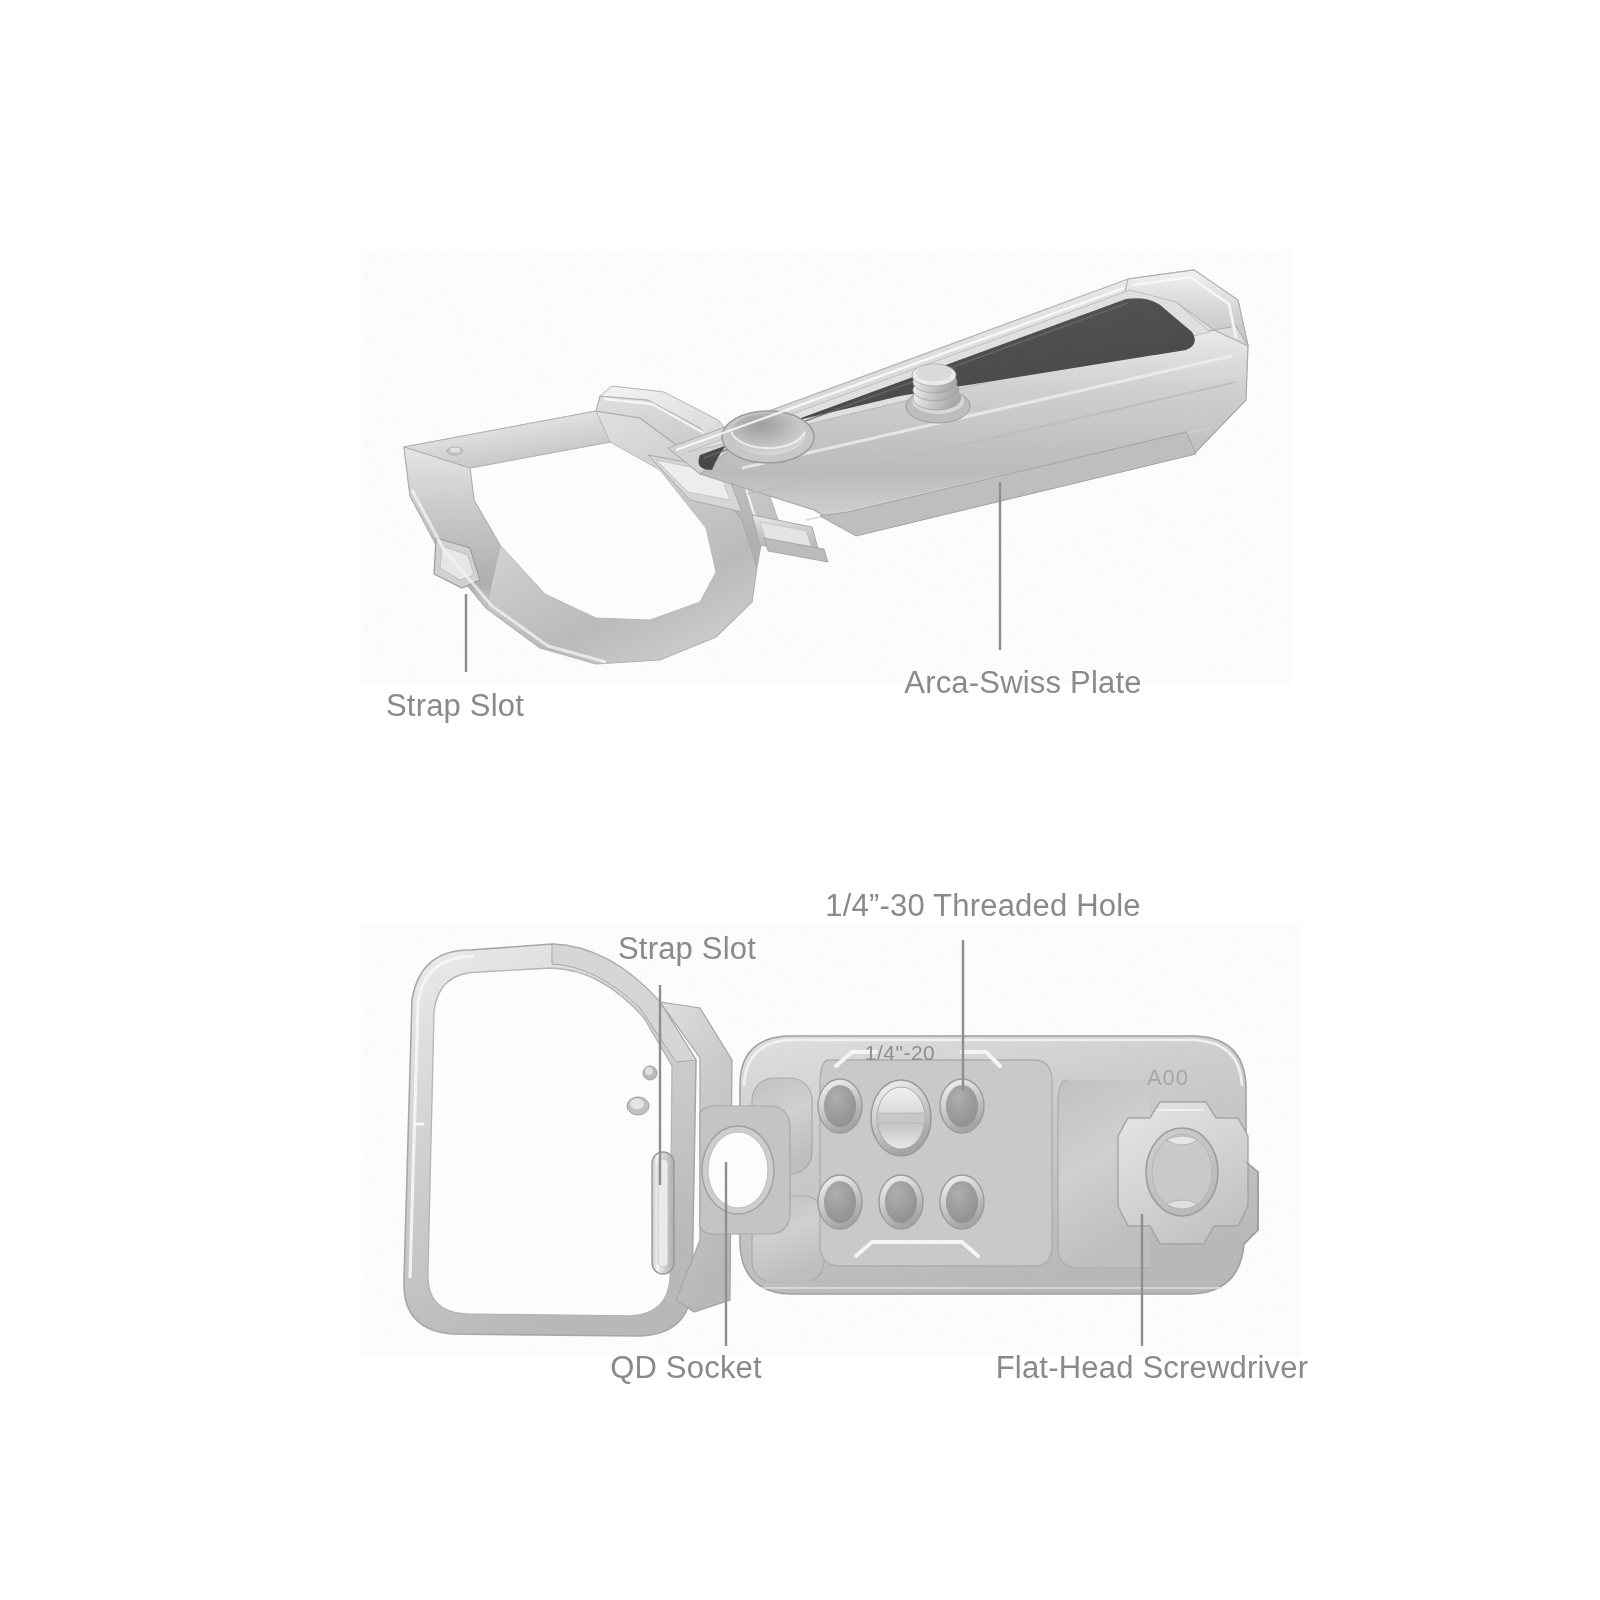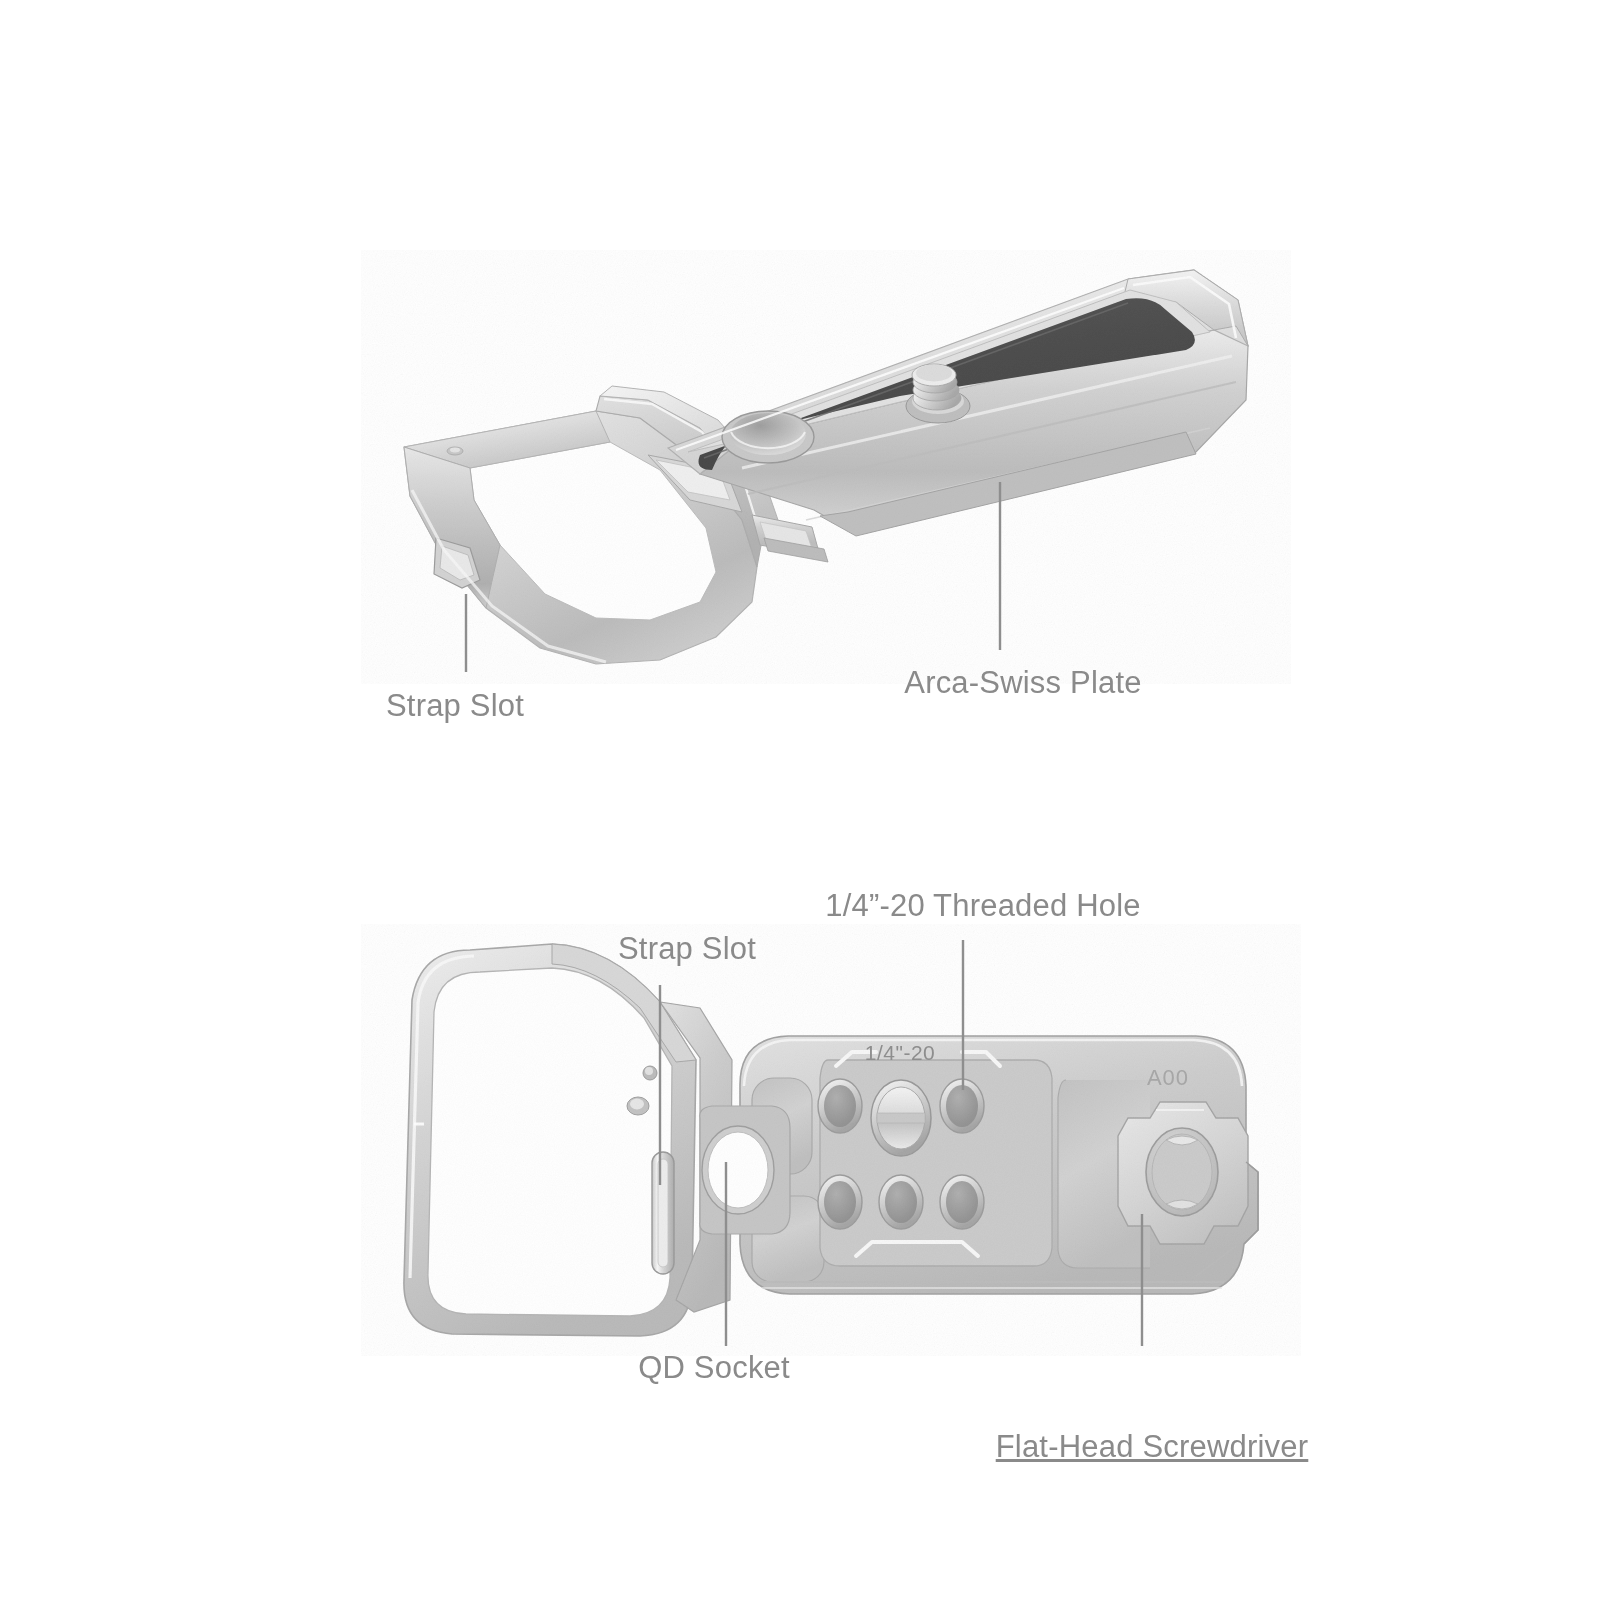--- a/index.html
+++ b/index.html
@@ -494,21 +494,21 @@
       <line x1="660" y1="985" x2="660" y2="1185"></line>
       <line x1="726" y1="1162" x2="726" y2="1346"></line>
       <line x1="1142" y1="1214" x2="1142" y2="1346"></line>
     </g>
   </svg>
 
   <div class="callout-label c" style="left:455px; top:690px;">Strap Slot</div>
 
   <div class="callout-label c" style="left:1023px; top:667px;">Arca-Swiss Plate</div>
 
-  <div class="callout-label c" style="left:983px; top:890px;">1/4”-20 Threaded Hole</div>
+  <div class="callout-label c" style="left:983px; top:890px;">1/4”-30 Threaded Hole</div>
 
   <div class="callout-label c" style="left:687px; top:933px;">Strap Slot</div>
 
-  <div class="callout-label c" style="left:714px; top:1352px;">QD Socket</div>
-
-  <div class="callout-label c" style="left:1152px; top:1431px;text-decoration:underline;">Flat-Head Screwdriver</div>
+  <div class="callout-label c" style="left:686px; top:1352px;">QD Socket</div>
+
+  <div class="callout-label c" style="left:1152px; top:1352px;">Flat-Head Screwdriver</div>
 
 </div>
 
 </body></html>

